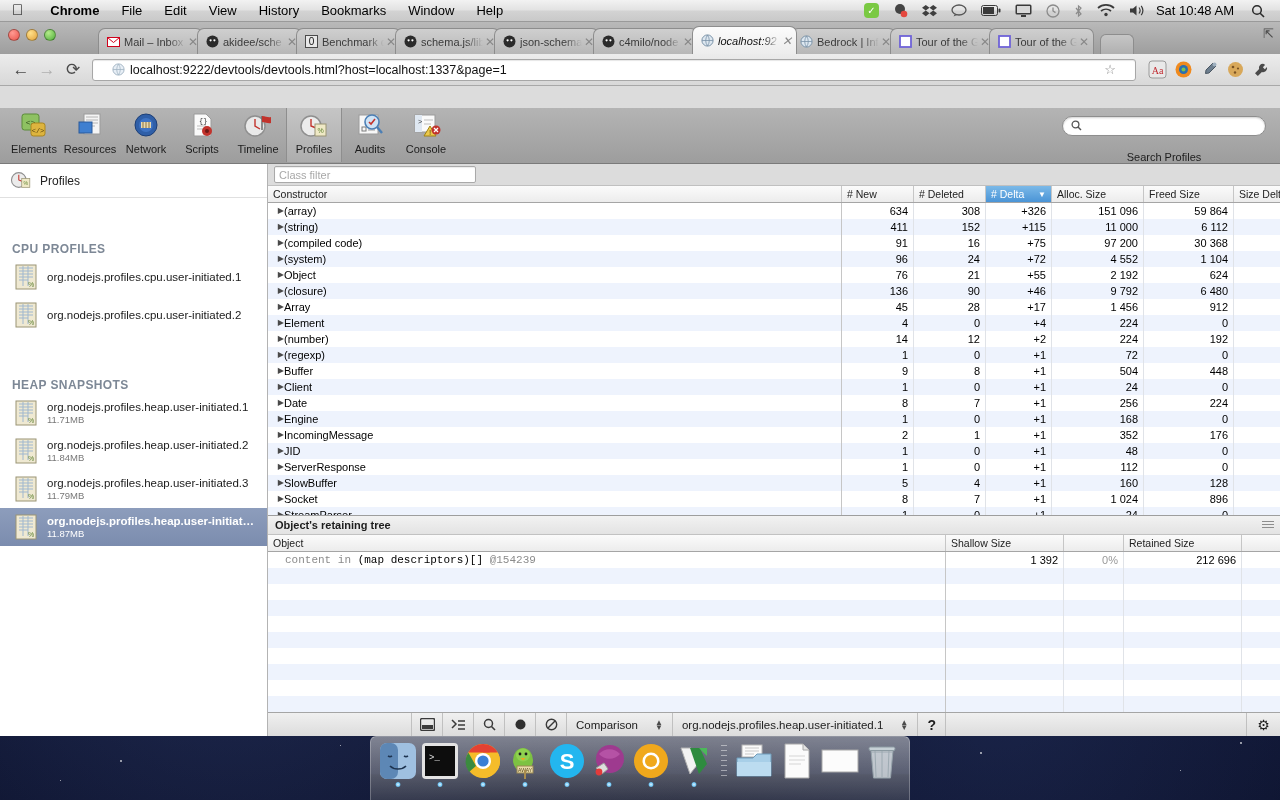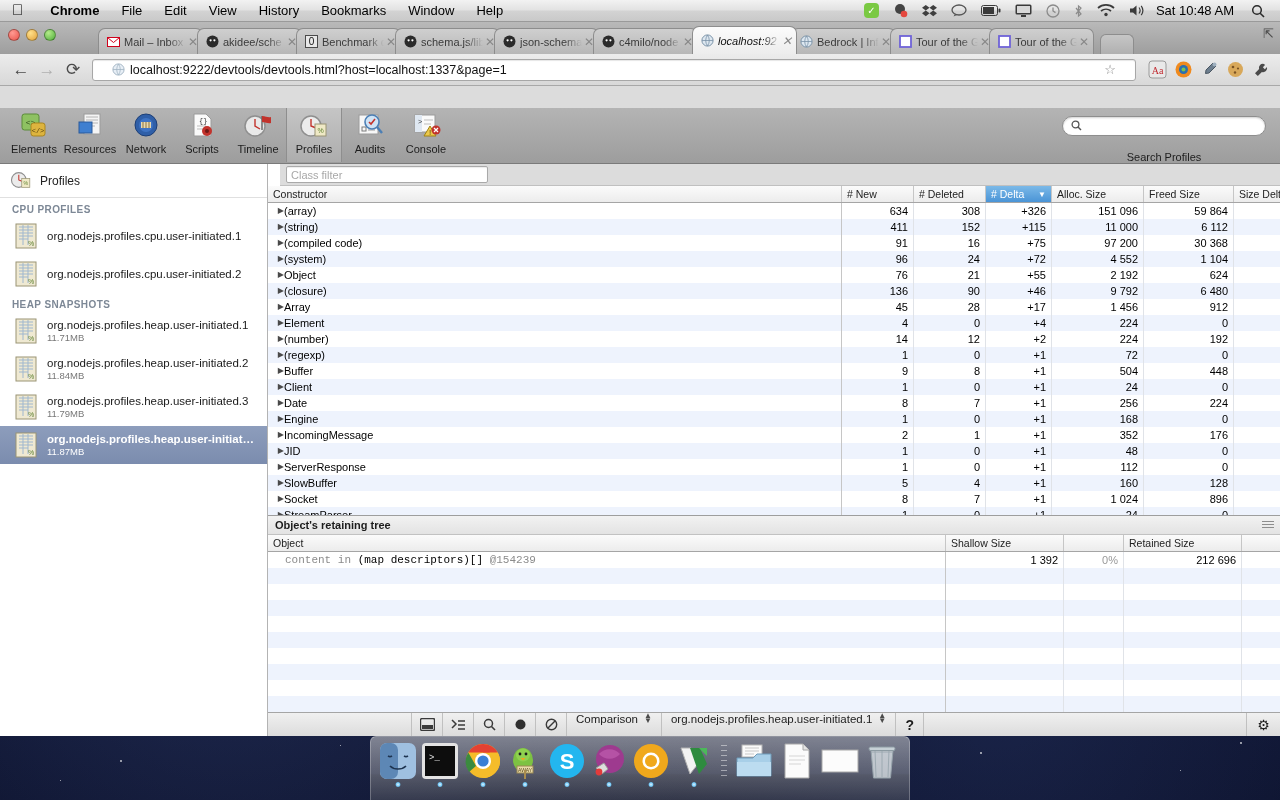--- a/index.html
+++ b/index.html
@@ -148,35 +148,35 @@
   #dt-sidebar {
     width: 268px; flex: 0 0 268px;
     background: #fff;
     border-right: 1px solid #b3b3b3;
     display: flex; flex-direction: column;
     overflow: hidden;
   }
   #sb-header { height: 34px; display: flex; align-items: center; padding-left: 10px; gap: 8px;
     border-bottom: 1px solid #e0e0e0; }
   #sb-header .t { font-size: 12px; color: #222; }
-  .sb-group { font-size: 10px; font-weight: bold; color: #7d8896; letter-spacing: .4px;
-    padding: 6px 0 2px 12px; text-transform: uppercase; }
+  .sb-group { font-size: 12px; font-weight: bold; color: #7d8896; letter-spacing: .4px;
+    padding: 6px 0 2px 12px; text-transform: uppercase; margin-top: 38px; }
   .sb-item { display: flex; align-items: center; gap: 9px; padding: 4px 8px 4px 14px; height: 38px; }
   .sb-item.sel { background: linear-gradient(180deg, #8d9dbc 0%, #7b8cae 100%); }
   .sb-item.sel .sb-title, .sb-item.sel .sb-sub { color: #fff; }
   .sb-item.sel .sb-title { font-weight: bold; }
   .sb-texts { display: flex; flex-direction: column; justify-content: center; min-width: 0; }
   .sb-title { font-size: 11.5px; color: #1a1a1a; white-space: nowrap; overflow: hidden; text-overflow: ellipsis; max-width: 216px;}
   .sb-sub { font-size: 9.5px; color: #777; margin-top: 1px; }
   .snapicon { width: 24px; height: 26px; flex: 0 0 24px; position: relative; }
 
   
   #dt-main { flex: 1 1 auto; display: flex; flex-direction: column; min-width: 0; background: #fff; }
   #filterbar { height: 22px; flex: 0 0 22px; background: #dcdcdc; border-bottom: 1px solid #c0c0c0;
-    display: flex; align-items: center; padding: 0 6px; margin-left: 12px; }
+    display: flex; align-items: center; padding: 0 6px; }
   #class-filter {
     width: 202px; height: 17px; background: #fff; border: 1px solid #a9a9a9; border-radius: 2px;
     display: flex; align-items: center; padding: 0 4px;
     font-size: 11px; color: #a8a8a8;
     box-shadow: inset 0 1px 1px rgba(0,0,0,.08);
   }
 
   .grid { display: flex; flex-direction: column; min-height: 0; }
   .grid-head { display: flex; height: 17px; flex: 0 0 17px;
     background: linear-gradient(180deg, #fbfbfb 0%, #ececec 100%);
@@ -234,21 +234,21 @@
   #dt-status {
     height: 24px; flex: 0 0 24px;
     background: linear-gradient(180deg, #f0f0f0 0%, #dcdcdc 100%);
     border-top: 1px solid #a5a5a5;
     display: flex; align-items: center;
     font-size: 11.5px; color: #1c1c1c;
   }
   .st-btn { width: 31px; height: 23px; display: flex; align-items: center; justify-content: center;
     border-right: 1px solid #c0c0c0; }
   #st-sidebarpad { width: 144px; border-right: 1px solid #c0c0c0; height: 23px; }
-  .st-select { display: flex; gap: 6px; padding: 0 9px; height: 23px;
+  .st-select { display: flex; align-items: center; gap: 17px; padding: 0 9px; height: 23px;
     border-right: 1px solid #c0c0c0; }
   .st-arrows { display: flex; flex-direction: column; line-height: 5px; font-size: 8px; color: #4a4a4a; }
   #st-help { width: 28px; height: 23px; display: flex; align-items: center; justify-content: center;
     border-right: 1px solid #c0c0c0; font-size: 14px; font-weight: bold; }
   #st-spacer { flex: 1 1 auto; }
   #st-gear { width: 34px; height: 23px; display: flex; align-items: center; justify-content: center;
     border-left: 1px solid #c0c0c0; font-size: 14px; }
 
   
   #dock {

